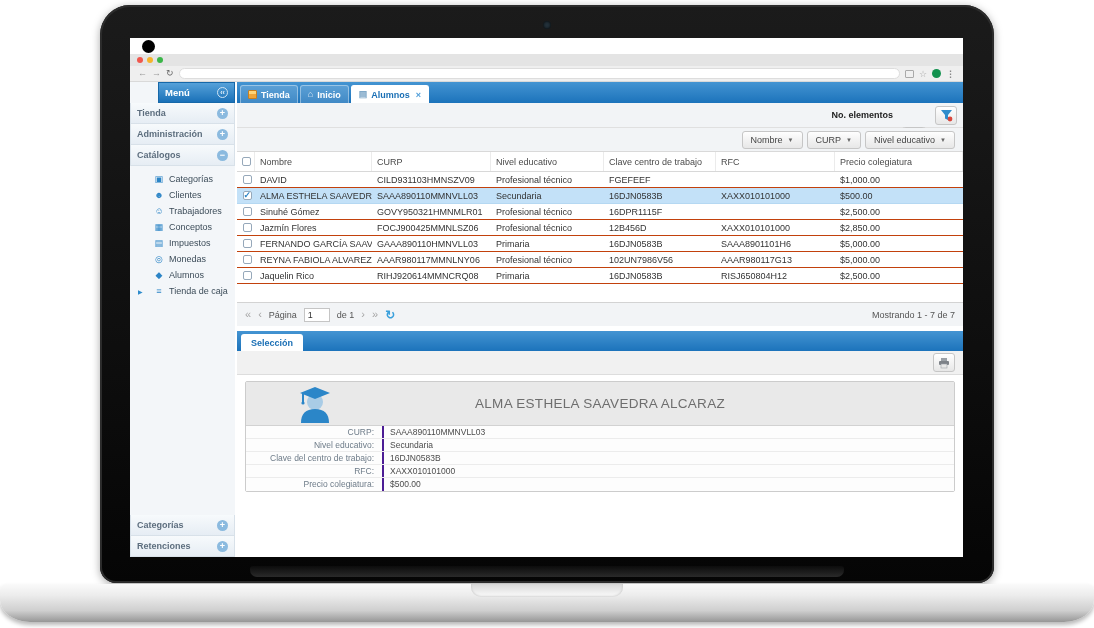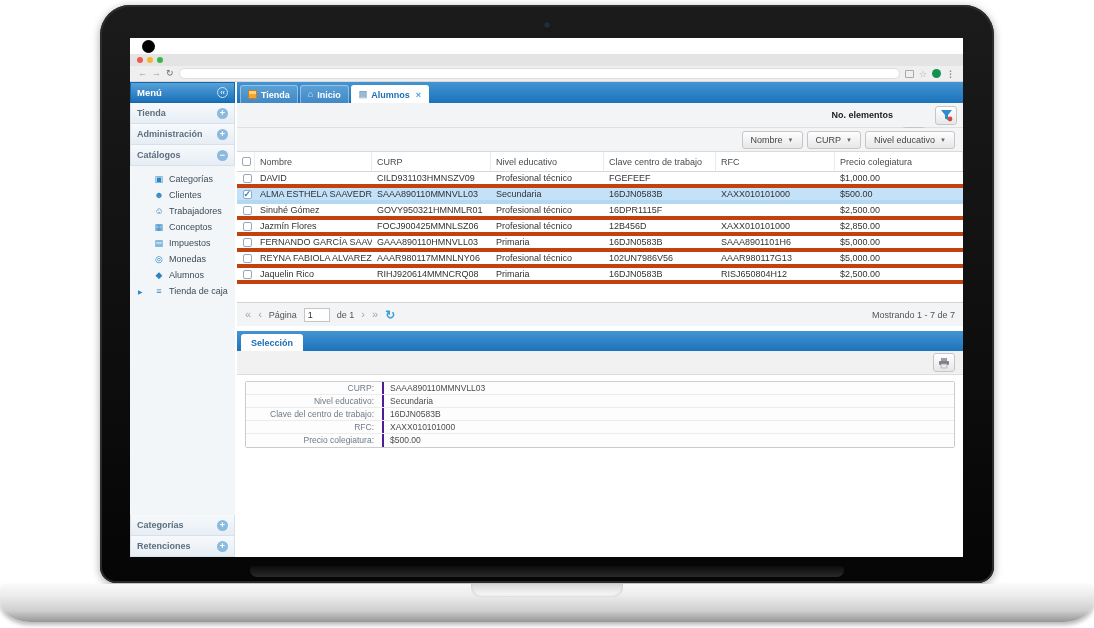--- a/index.html
+++ b/index.html
@@ -42,21 +42,21 @@
   .profile { width: 9px; height: 9px; border-radius: 50%; background: #13924f; }
   .dots { color: #8a8a8a; font-size: 9px; font-weight: bold; }
 
   
   .app { display: flex; height: 475px; background: #fff; }
 
   
   .sidebar { width: 107px; background: #f3f6f9; display: flex; flex-direction: column; border-right: 2px solid #fff; }
   .menu-hd { height: 21px; flex: 0 0 21px; background: linear-gradient(#56a1d9, #1a71b8);
              border: 1px solid #1668a9; color: #fff; font-weight: bold; font-size: 9.5px;
-             display: flex; align-items: center; justify-content: space-between; padding: 0 6px; }
+             display: flex; align-items: center; justify-content: space-between; padding: 0 6px; margin-left: 28px; }
   .collapse { width: 11px; height: 11px; border: 1px solid #cfe4f4; border-radius: 50%;
               color: #e8f3fb; font-size: 7px; line-height: 10px; text-align: center; }
   .sect { height: 21px; flex: 0 0 21px; background: linear-gradient(#f7fafc, #e6edf4);
           border: 1px solid #d8e1e9; border-top: none; color: #5d6e7e; font-weight: bold;
           font-size: 9px; display: flex; align-items: center; justify-content: space-between; padding: 0 6px; }
   .plus { width: 11px; height: 11px; border-radius: 50%; background: #8bbadf; color: #fff;
           font-size: 9px; line-height: 10px; text-align: center; font-weight: bold; }
   .items { padding: 5px 0 4px 0; }
   .item { height: 16px; display: flex; align-items: center; gap: 5px; padding-left: 24px;
           color: #3c4c59; font-size: 9px; position: relative; white-space: nowrap; }
@@ -94,21 +94,21 @@
   .icon-btn { width: 22px; height: 19px; border: 1px solid #c6c6c6; border-radius: 3px;
               background: linear-gradient(#fff, #e7e7e7); display: flex; align-items: center; justify-content: center; }
 
   .filterrow { height: 24px; flex: 0 0 24px; background: #f2f4f6; border-bottom: 1px solid #d9d9d9;
                display: flex; align-items: center; justify-content: flex-end; gap: 4px; padding: 0 8px; }
 
   
   .gridcols { display: grid; grid-template-columns: 18px 117px 119px 113px 112px 119px 1fr; }
   .ghead { height: 20px; flex: 0 0 20px; align-items: stretch; border-bottom: 1px solid #d8d8d8; color: #4a4a4a; background: #fff; }
   .ghead .gcell { border-right: 1px solid #ebebeb; display: flex; align-items: center; }
-  .grow { height: 16px; align-items: center; border-bottom: 4px solid #c2410c; color: #333; }
+  .grow { height: 16px; align-items: center; border-bottom: 1px solid #c2410c; color: #333; }
   .grow.selected { background: #c3e1f8; border-bottom-color: #b5d8f2; }
   .gcell { padding-left: 5px; white-space: nowrap; overflow: hidden; font-size: 9px; }
   .cbwrap { display: flex; align-items: center; justify-content: center; padding-left: 2px; }
   .cb { width: 9px; height: 9px; border: 1px solid #96a8ba; border-radius: 2px; background: #fff;
         position: relative; }
   .cb.checked::after { content: "✓"; position: absolute; left: 0px; top: -2px; color: #2b84c6;
                        font-size: 9px; font-weight: bold; }
   .gridspace { height: 18px; flex: 0 0 18px; background: #fff; }
 
   
@@ -415,20 +415,32 @@
             <svg width="12" height="12" viewBox="0 0 12 12">
               <rect x="3" y="1" width="6" height="3" fill="#9aa0a6"></rect>
               <rect x="1" y="4" width="10" height="4" rx="1" fill="#7d8288"></rect>
               <rect x="3" y="7" width="6" height="4" fill="#e8e8e8" stroke="#9aa0a6" stroke-width=".6"></rect>
             </svg>
           </div>
         </div>
 
         <div class="detailarea">
           <div class="panel">
+            <div class="phead">
+              <span class="avatar">
+                <svg width="42" height="38" viewBox="0 0 42 38">
+                  <circle cx="21" cy="17" r="8" fill="#a9cce6"></circle>
+                  <path d="M7 38 Q7 24 21 24 Q35 24 35 38 Z" fill="#2b86c8"></path>
+                  <polygon points="21,2 36,8 21,14 6,8" fill="#2b86c8"></polygon>
+                  <rect x="8" y="8" width="2" height="9" fill="#2b86c8"></rect>
+                  <circle cx="9" cy="18" r="1.6" fill="#2b86c8"></circle>
+                </svg>
+              </span>
+              <span class="pname">ALMA ESTHELA SAAVEDRA ALCARAZ</span>
+            </div>
             <div id="pfields">
                 <div class="prow">
     <div class="plabel">CURP:</div>
     <div class="pvalue">SAAA890110MMNVLL03</div>
   </div>
                 <div class="prow">
     <div class="plabel">Nivel educativo:</div>
     <div class="pvalue">Secundaria</div>
   </div>
                 <div class="prow">

